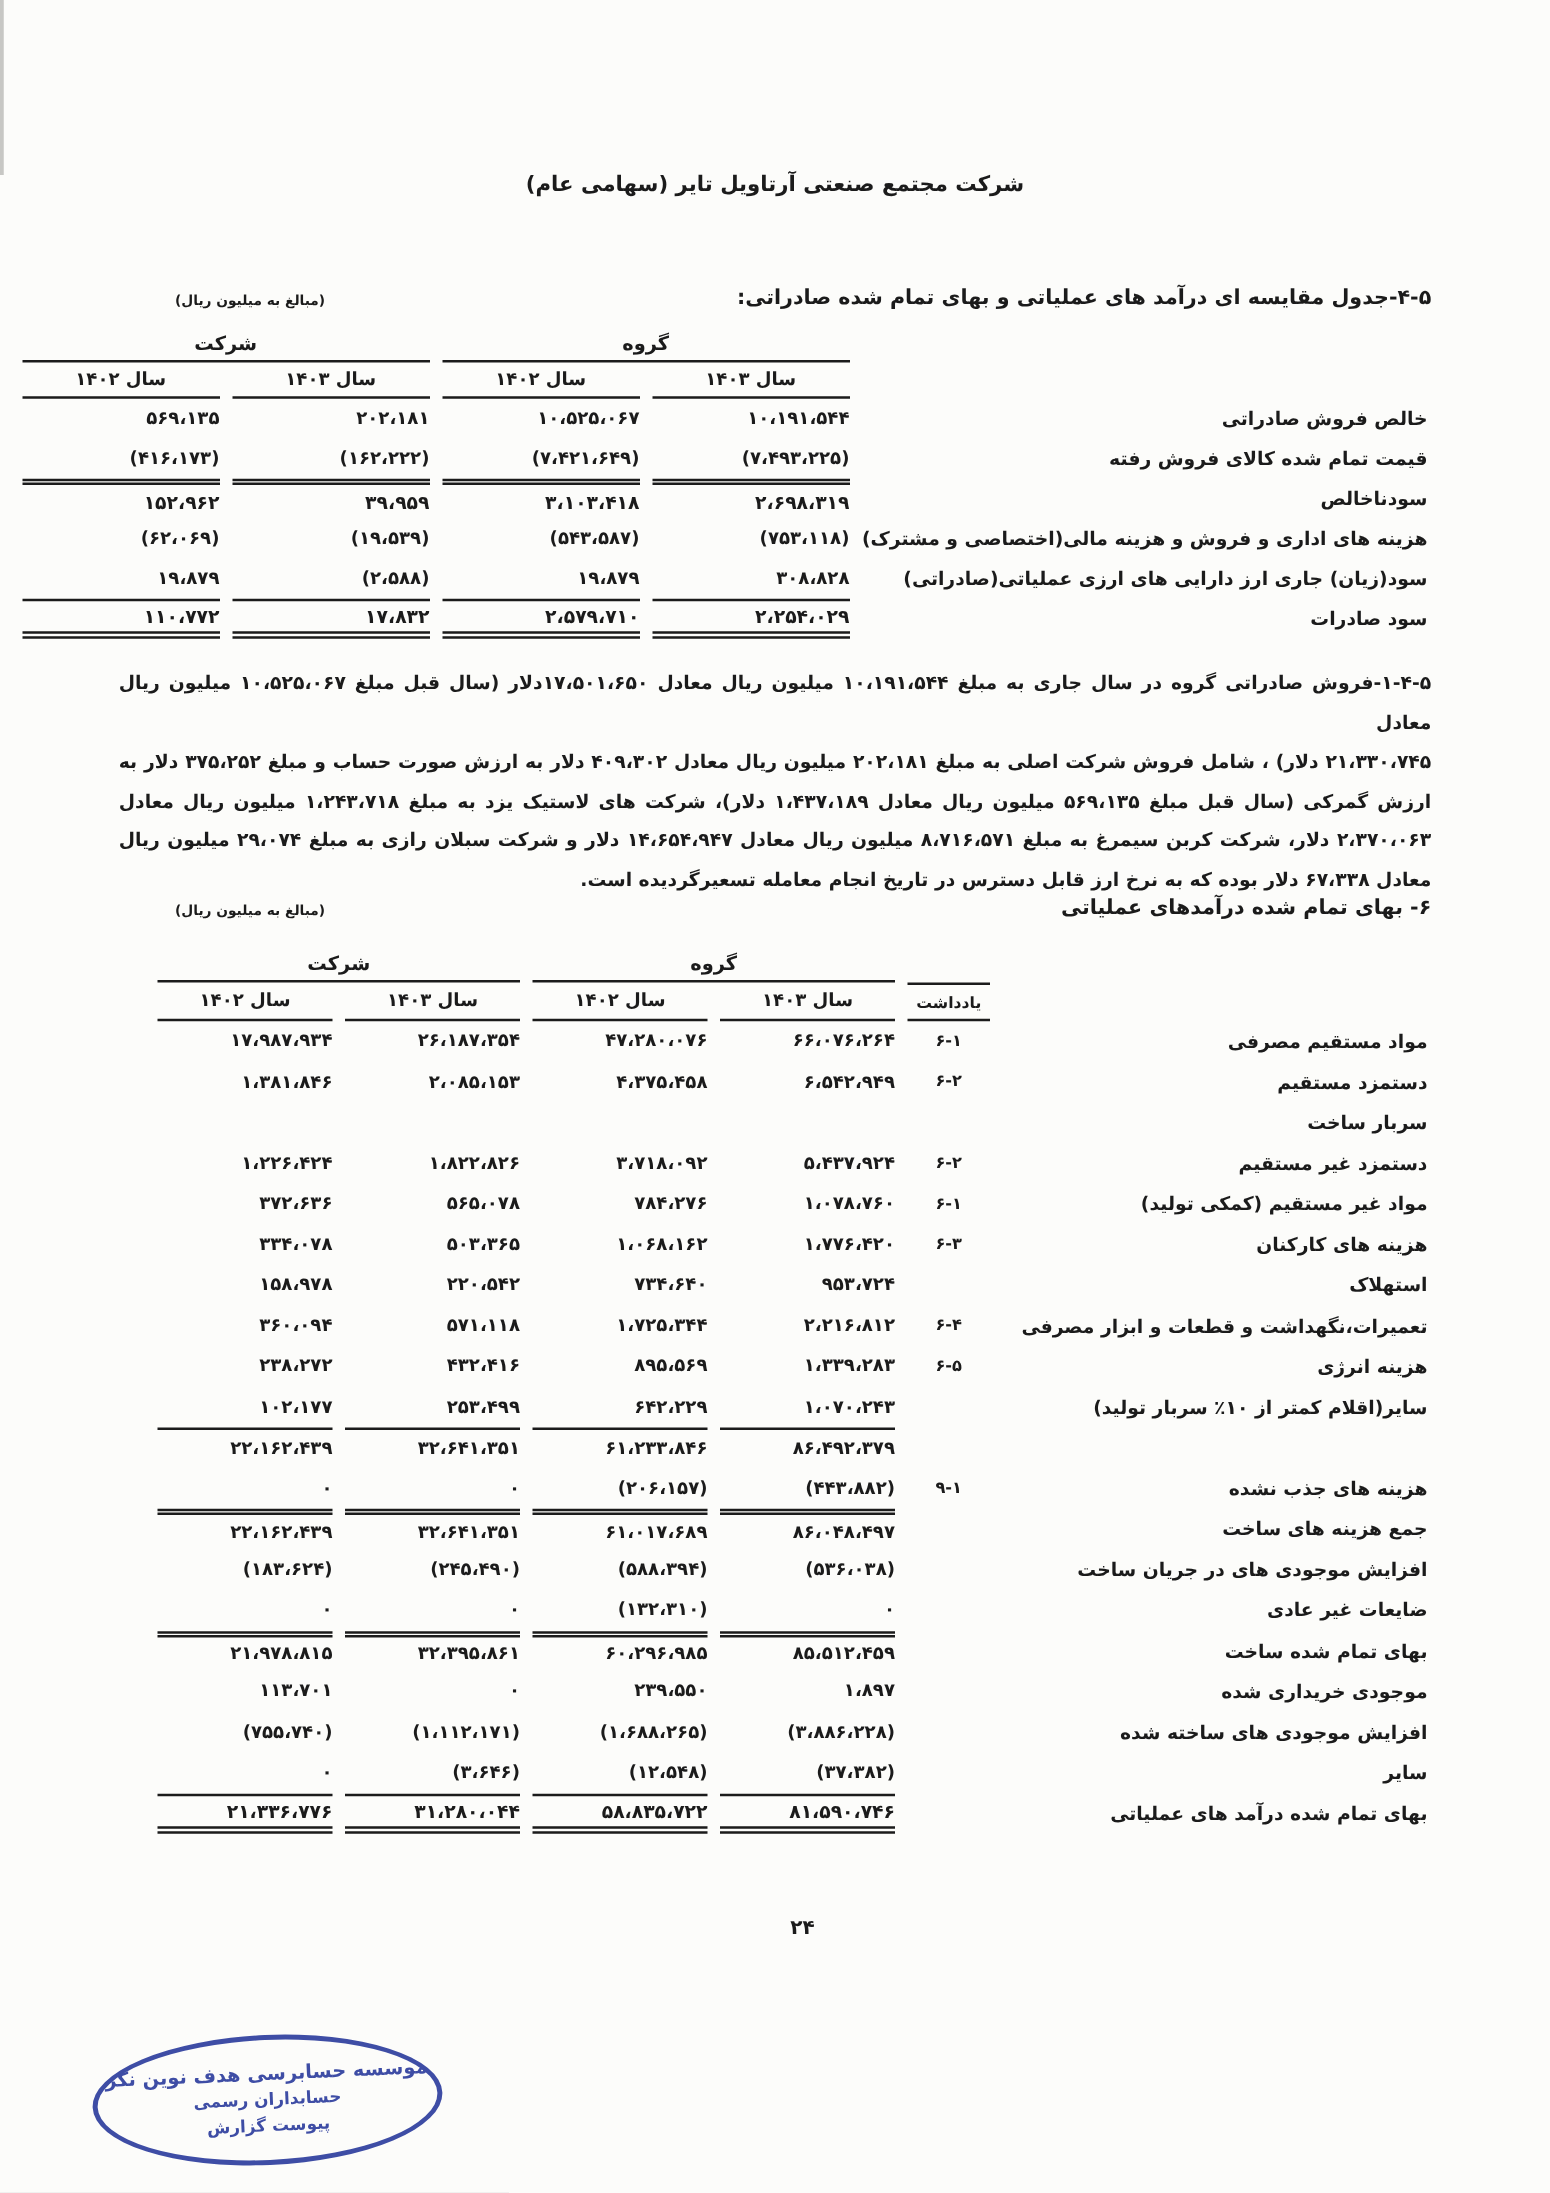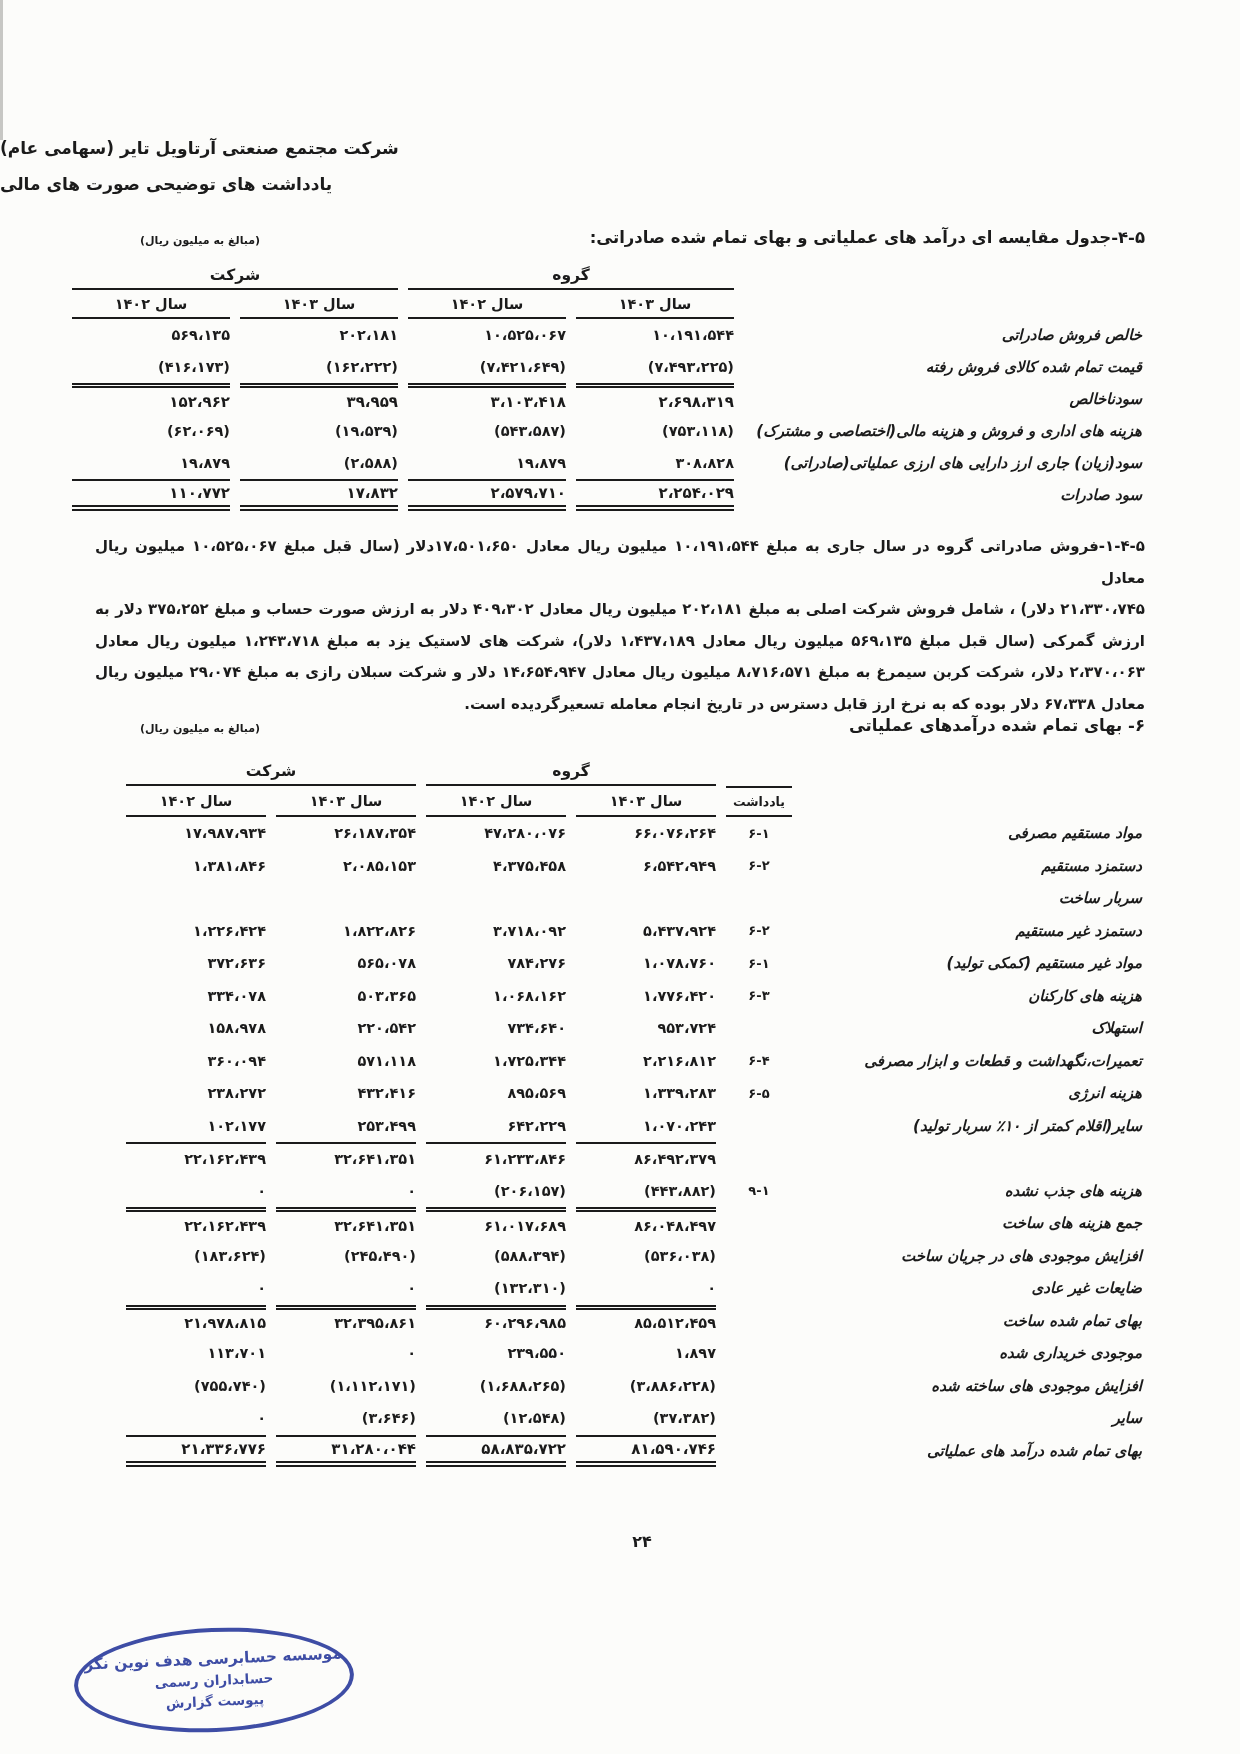--- a/index.html
+++ b/index.html
@@ -5,34 +5,34 @@
   html,body { margin:0; padding:0; background:#e8e8e6; }
   .page {
     position:relative; width:1240px; height:1754px; margin:0 auto;
     background:#fcfcfa; color:#1b1b1b;
     font-family:"DejaVu Sans", sans-serif; font-weight:700;
     direction:rtl; overflow:hidden;
   }
   .scan-edge { position:absolute; left:0; top:0; width:3px; height:140px; background:#9a9a98; opacity:.55; }
 
   
-  .doc-header { position:absolute; top:130px; right:0; left:0; text-align:left; font-size:17px; line-height:36px; }
+  .doc-header { position:absolute; top:130px; right:0; left:0; text-align:center; font-size:17px; line-height:36px; }
 
   
   .title-row { position:absolute; right:95px; left:128px; display:flex; justify-content:space-between; align-items:flex-end; }
   .sec-title { font-size:16.5px; }
   .unit-note { font-size:11px; white-space:nowrap;margin-left:12px; }
 
   
   .fin-table { border-collapse:separate; border-spacing:10px 0; direction:rtl; table-layout:fixed; }
   .fin-table th, .fin-table td { padding:0; font-weight:700; vertical-align:middle; }
   .grp-head { font-size:15.5px; text-align:center; border-bottom:2.5px solid #1b1b1b; height:26px; }
   .yr-head  { font-size:14.5px; text-align:center; border-bottom:2.5px solid #1b1b1b; height:27px; }
   .note-head{ font-size:12.5px; text-align:center; border-top:2.5px solid #1b1b1b; border-bottom:2.5px solid #1b1b1b; height:27px; }
-  .lbl  { font-size:15px; text-align:right; white-space:nowrap;font-style:italic; }
+  .lbl  { font-size:15px; text-align:right; white-space:nowrap; }
   .num  { font-size:14.5px; text-align:right; padding-left:4px; white-space:nowrap; }
   .noteref { font-size:13px; text-align:center; }
   .t1 tr.r, .t2 tr.r { height:32px; }
   .t2 tr.r { height:32.5px; }
   .lt { border-top:2.5px solid #1b1b1b; }           
   .dt { border-top:5px double #1b1b1b; }            
   .db { border-bottom:6px double #1b1b1b; }         
   .strong { font-size:15px; }
 
   
@@ -54,21 +54,20 @@
   .stamp .s2, .stamp .s3 { font-size:13.5px; line-height:21px; white-space:nowrap; }
 </style>
 </head>
 <body>
 
 <div class="page">
   <div class="scan-edge"></div>
 
   <div class="doc-header">
     <div>شرکت مجتمع صنعتی آرتاویل تایر  (سهامی عام)</div>
-    <div>یادداشت های توضیحی صورت های مالی</div>
   </div>
 
   <div class="title-row" style="top:228px;">
     <div class="sec-title">۴-۵-جدول مقایسه ای درآمد های عملیاتی و بهای تمام شده صادراتی:</div>
     <div class="unit-note">(مبالغ به میلیون ریال)</div>
   </div>
 
   <div style="position:absolute; top:262px; right:88px;">
     <table class="fin-table t1">
       <colgroup>

